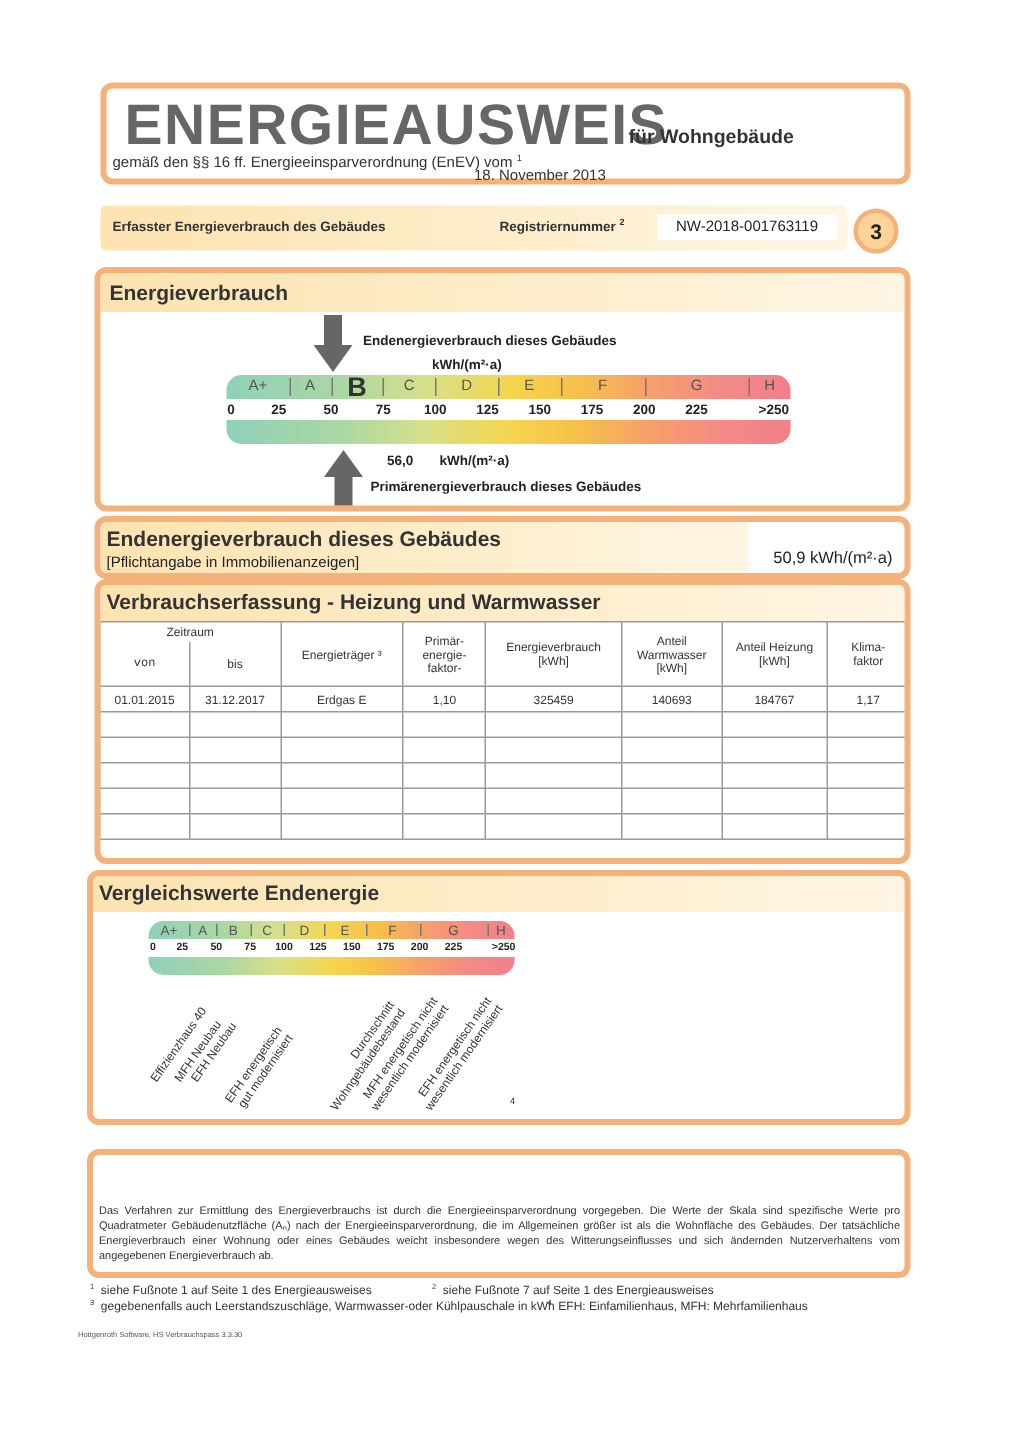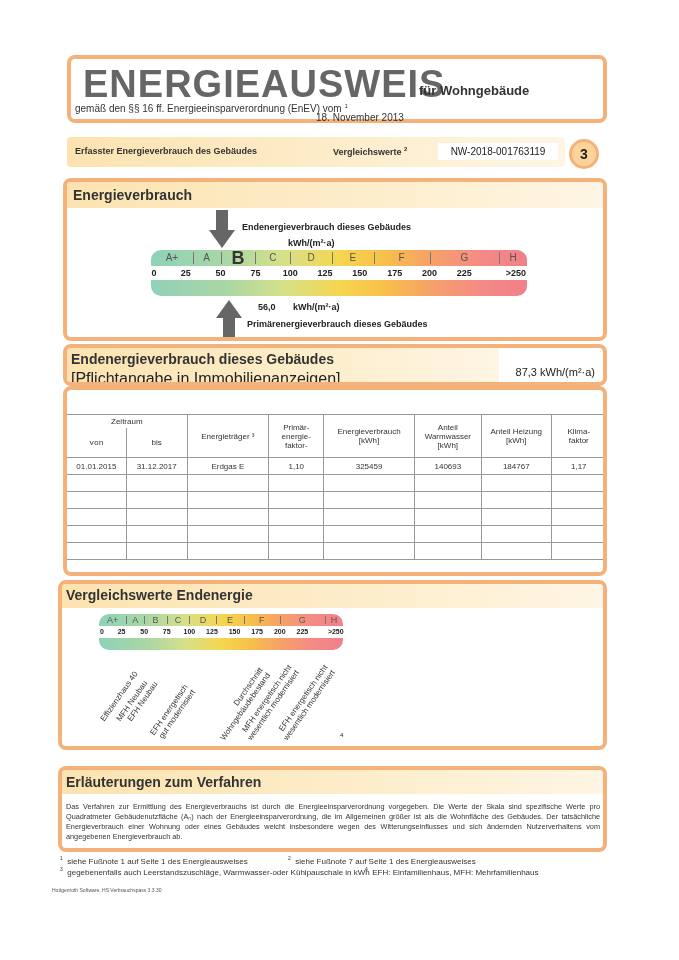--- a/index.html
+++ b/index.html
@@ -30,21 +30,21 @@
   <div class="abs" style="left:4px;top:44px;font-size:10px;color:#333;">
     <span>gemäß den §§ 16 ff. Energieeinsparverordnung (EnEV) vom</span>
     <sup style="font-size:6px;">1</sup>
   </div>
   <div class="abs" style="left:245px;top:53px;font-size:10px;color:#333;">18. November 2013</div>
 </div>
 
 <div class="abs hdr" style="left:67px;top:137px;width:498px;height:30px;border-radius:4px;">
   <div class="abs" style="left:8px;top:9px;font-size:9px;font-weight:bold;color:#333;">Erfasster Energieverbrauch des Gebäudes</div>
   <div class="abs" style="left:266px;top:9px;font-size:9px;font-weight:bold;color:#333;">
-    <span>Vergleichswerte</span>
+    <span>Registriernummer</span>
     <sup style="font-size:6px;">2</sup>
   </div>
   <div class="abs" style="left:371px;top:6px;width:120px;height:17px;background:#fff;font-size:10px;text-align:center;line-height:17px;">NW-2018-001763119</div>
 </div>
 <div class="abs" style="left:569px;top:139px;width:30px;height:30px;border-radius:50%;background:#fcd49a;border:3px solid #f4b27a;box-sizing:border-box;text-align:center;line-height:24px;font-weight:bold;font-size:14px;">
   <span>3</span>
 </div>
 
 <div class="box" style="left:63px;top:178px;width:544px;height:163px;overflow:hidden;">
   <div class="abs hdr" style="left:0;top:0;right:0;height:26px;">
@@ -94,26 +94,29 @@
       </svg></div>
     <div style="position: absolute; left: 148.985px; top: 118px;"><svg width="26" height="38">
         <polygon points="0,18 26,18 13,0" fill="#666"></polygon>
         <rect x="7" y="16" width="12" height="22" fill="#666"></rect>
       </svg></div>
   </div>
 
 <div class="box" style="left:63px;top:344px;width:544px;height:42px;overflow:hidden;">
   <div class="abs hdr" style="left:0;top:0;width:432px;height:100%;">
     <div class="abs sec-title" style="left:4px;top:3px;">Endenergieverbrauch dieses Gebäudes</div>
-    <div class="abs" style="left:4px;top:22px;font-size:16px;">[Pflichtangabe in Immobilienanzeigen]</div>
-  </div>
-  <div class="abs" style="right:8px;top:18px;font-size:11px;">87,3 kWh/(m²·a)</div>
+    <div class="abs" style="left:4px;top:22px;font-size:10px;">[Pflichtangabe in Immobilienanzeigen]</div>
+  </div>
+  <div class="abs" style="right:8px;top:18px;font-size:11px;">50,9 kWh/(m²·a)</div>
 </div>
 
 <div class="box" style="left:63px;top:386px;width:544px;height:190px;overflow:hidden;">
+  <div class="abs hdr" style="left:0;top:0;right:0;height:24px;">
+    <div class="abs sec-title" style="left:4px;top:3px;">Verbrauchserfassung - Heizung und Warmwasser</div>
+  </div>
   <table class="vt" style="left:-1px;top:24px;width:541px;">
     <colgroup>
         <col style="width:55px">
         <col style="width:56px">
         <col style="width:75px">
         <col style="width:51px">
         <col style="width:83px">
         <col style="width:62px">
         <col style="width:64px">
         <col style="width:51px">
@@ -253,23 +256,20 @@
 wesentlich modernisiert</div>
       <div class="cmp-lbl" style="left: 190.296px; top: 70px; white-space: pre; line-height: 9px; text-align: right;">EFH energetisch nicht
 wesentlich modernisiert</div>
     </div>
   <div class="abs" style="left:278px;top:148px;font-size:6px;">4</div>
   <div class="abs" style="left:310px;top:52px;width:222px;font-size:7.3px;line-height:10.5px;text-align:justify;color:#333;">
   </div>
 </div>
 
 <div class="box" style="left:58px;top:766px;width:549px;height:86px;overflow:hidden;">
-  <div class="abs hdr" style="left:0;top:0;right:0;height:24px;">
-    <div class="abs sec-title" style="left:4px;top:4px;">Erläuterungen zum Verfahren</div>
-  </div>
   <div class="abs" style="left:4px;top:32px;width:534px;font-size:7.3px;line-height:10px;text-align:justify;color:#333;">Das Verfahren zur Ermittlung des Energieverbrauchs ist durch die Energieeinsparverordnung vorgegeben. Die Werte der Skala sind spezifische Werte pro Quadratmeter Gebäudenutzfläche (Aₙ) nach der Energieeinsparverordnung, die im Allgemeinen größer ist als die Wohnfläche des Gebäudes. Der tatsächliche Energieverbrauch einer Wohnung oder eines Gebäudes weicht insbesondere wegen des Witterungseinflusses und sich ändernden Nutzerverhaltens vom angegebenen Energieverbrauch ab.</div>
 </div>
 
 <div class="abs" style="left:60px;top:855px;width:560px;font-size:8px;color:#333;">
   <div class="abs" style="left:0;top:0;"><sup style="font-size:5px;">1</sup>&nbsp;&nbsp;<span>siehe Fußnote 1 auf Seite 1 des Energieausweises</span></div>
   <div class="abs" style="left:228px;top:0;"><sup style="font-size:5px;">2</sup>&nbsp;&nbsp;<span>siehe Fußnote 7 auf Seite 1 des Energieausweises</span></div>
   <div class="abs" style="left:0;top:11px;"><sup style="font-size:5px;">3</sup>&nbsp;&nbsp;<span>gegebenenfalls auch Leerstandszuschläge, Warmwasser-oder Kühlpauschale in kWh</span></div>
   <div class="abs" style="left:305px;top:11px;"><sup style="font-size:5px;">4</sup>&nbsp;&nbsp;<span>EFH: Einfamilienhaus, MFH: Mehrfamilienhaus</span></div>
 </div>
 <div class="abs" style="left:52px;top:887px;font-size:5px;color:#555;">Hottgenroth Software, HS Verbrauchspass 3.3.30</div>

